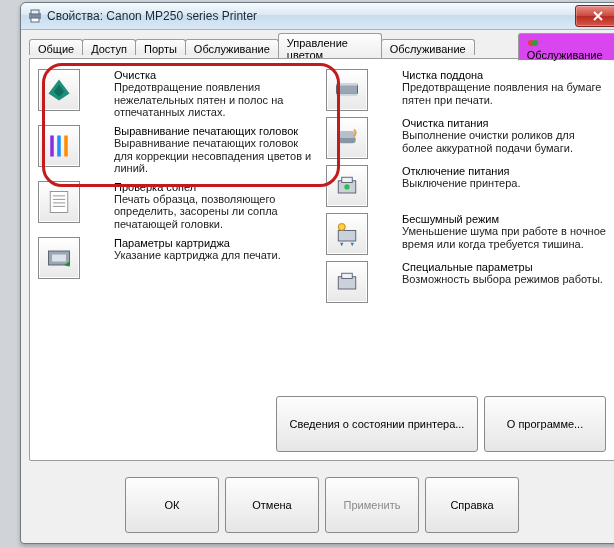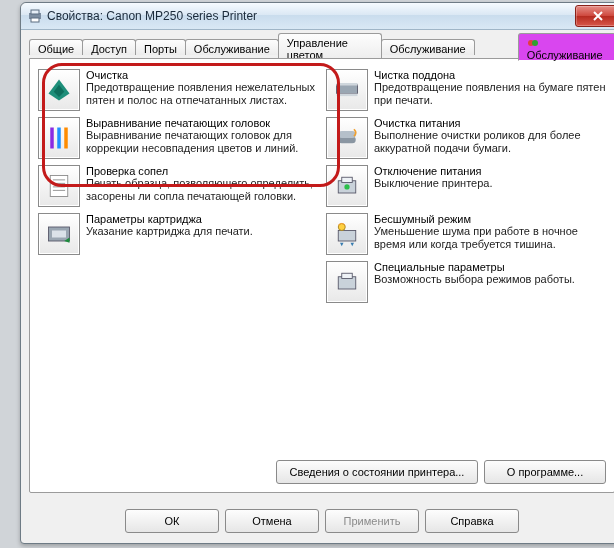--- a/index.html
+++ b/index.html
@@ -85,20 +85,21 @@
     flex-direction: column;
     position: relative;
     border-radius: 0 0 2px 2px;
   }
   .columns { display: flex; flex: 1; gap: 8px; }
   .col { flex: 1; }
   .item {
     display: flex;
     align-items: flex-start;
     margin-bottom: 6px;
+    gap: 28px;
   }
   .iconbtn {
     width: 40px; height: 40px;
     border: 1px solid #8a8a8a;
     background: linear-gradient(#ffffff,#e8e8e8);
     display: flex; align-items: center; justify-content: center;
     margin-right: 6px;
     box-shadow: inset 0 0 0 1px #fff;
   }
   .iconbtn svg { width: 28px; height: 28px; }
@@ -113,21 +114,21 @@
   }
   .bottom-row {
     display: flex;
     justify-content: flex-end;
     gap: 6px;
     margin-top: 6px;
   }
   .btn {
     height: 22px;
     min-width: 72px;
-    padding: 0 10px;
+    padding: 16px 10px;
     border: 1px solid #8a8a8a;
     background: linear-gradient(#fdfdfd,#e6e6e6);
     border-radius: 3px;
     font-size: 11px;
     display: flex; align-items: center; justify-content: center;
     color: #000;
   }
   .btn.disabled { color: #8a8a8a; }
   .footer {
     display: flex;

